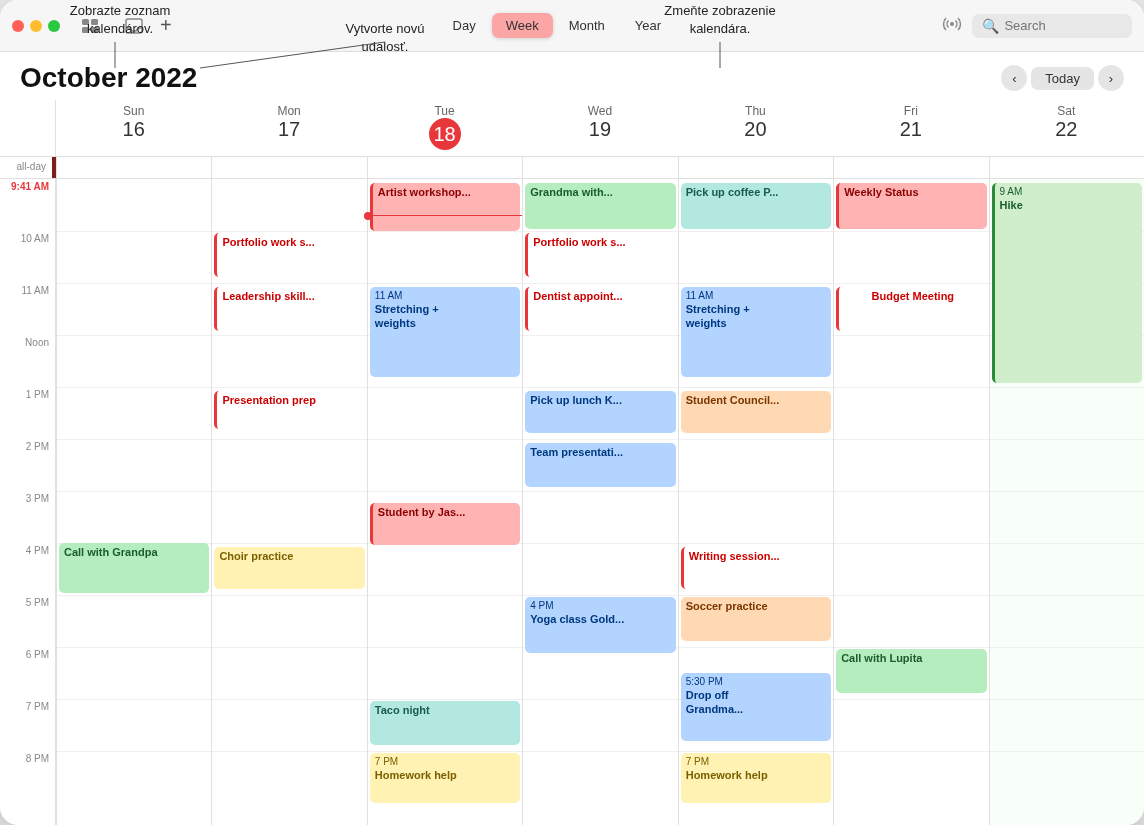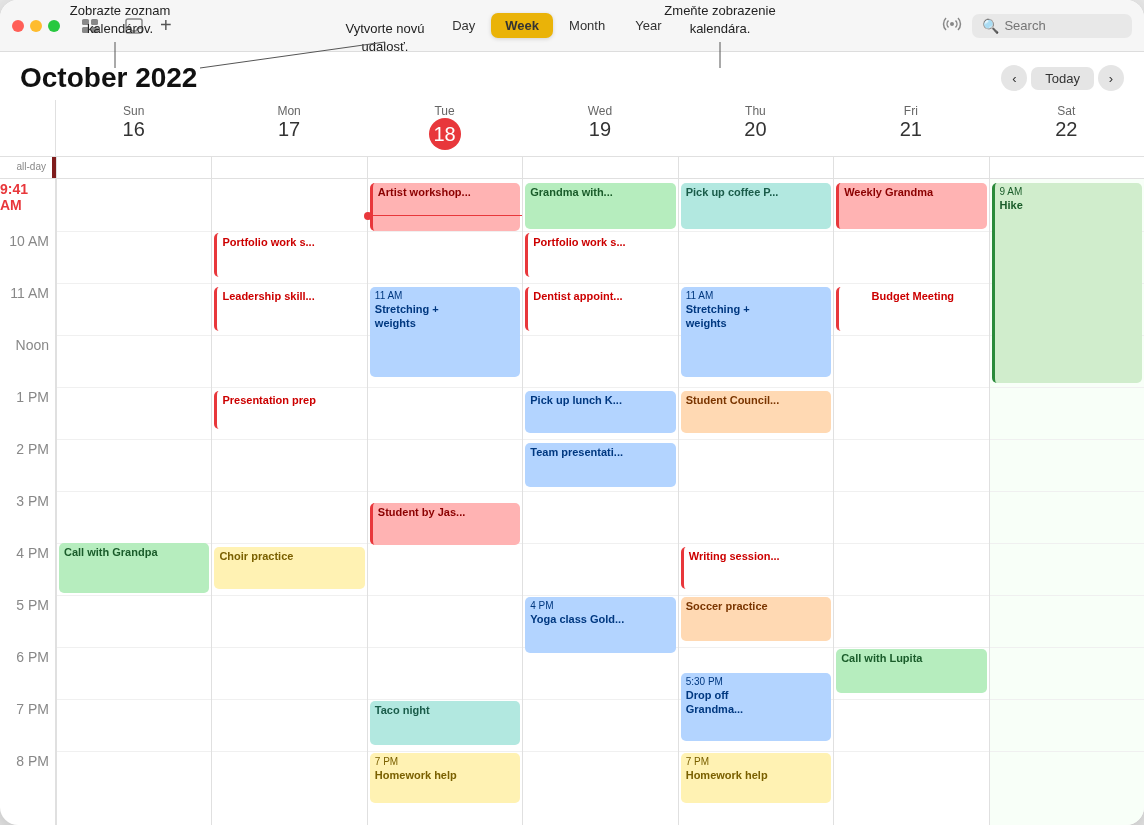--- a/index.html
+++ b/index.html
@@ -91,22 +91,22 @@
     }
     .view-tab {
       padding: 5px 14px;
       border-radius: 7px;
       font-size: 13px;
       color: #333;
       cursor: pointer;
       font-weight: 400;
     }
     .view-tab.active {
-      background: #eab308;
-      font-weight: 700;
+      background: #fca5a5;
+      font-weight: 400;
       box-shadow: 0 1px 4px rgba(0,0,0,0.15);
     }
     .toolbar-right {
       display: flex;
       align-items: center;
       gap: 10px;
     }
     .antenna-icon {
       font-size: 16px;
       color: #555;
@@ -228,21 +228,21 @@
       display: flex;
       flex-direction: column;
     }
     .time-slot {
       height: 52px;
       display: flex;
       align-items: flex-start;
       justify-content: flex-end;
       padding-right: 6px;
       padding-top: 2px;
-      font-size: 14px;
+      font-size: 10px;
       color: #888;
       flex-shrink: 0;
     }
     .time-slot.current-time {
       color: #e8373b;
       font-weight: 600;
     }
     .day-col {
       border-left: 1px solid #e0e0e0;
       position: relative;
@@ -605,21 +605,21 @@
           <div class="hour-line" style="top:208px;"></div>
         <div class="hour-line" style="top:260px;"></div>
           <div class="hour-line" style="top:312px;"></div>
         <div class="hour-line" style="top:364px;"></div>
           <div class="hour-line" style="top:416px;"></div>
         <div class="hour-line" style="top:468px;"></div>
           <div class="hour-line" style="top:520px;"></div>
         <div class="hour-line" style="top:572px;"></div>
 
         <div class="event ev-red" style="top:4px; height:46px;">
-          <div class="event-title">Weekly Grandma</div>
+          <div class="event-title">Weekly Status</div>
         </div>
 
         <div class="event ev-red-border" style="top:108px; height:44px; background:transparent; border-left:3px solid #e8373b; color:#c00;text-align:center;">
           <div class="event-title">Budget Meeting</div>
         </div>
 
         <div class="event ev-green" style="top:470px; height:44px;">
           <div class="event-title">Call with Lupita</div>
         </div>
       </div>

